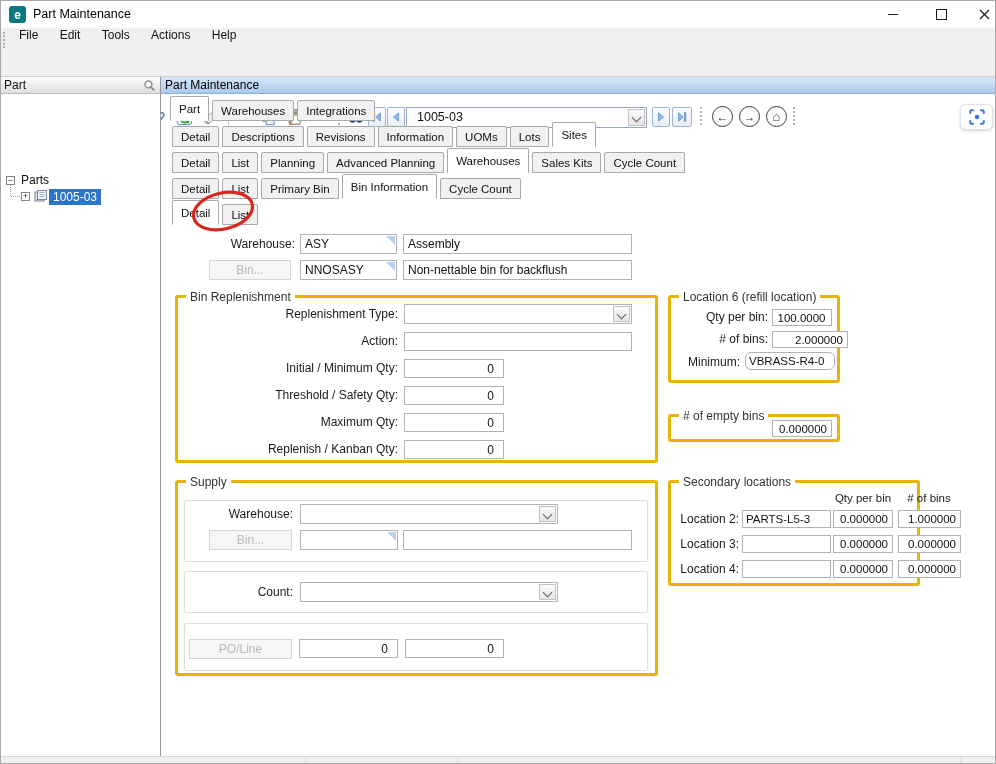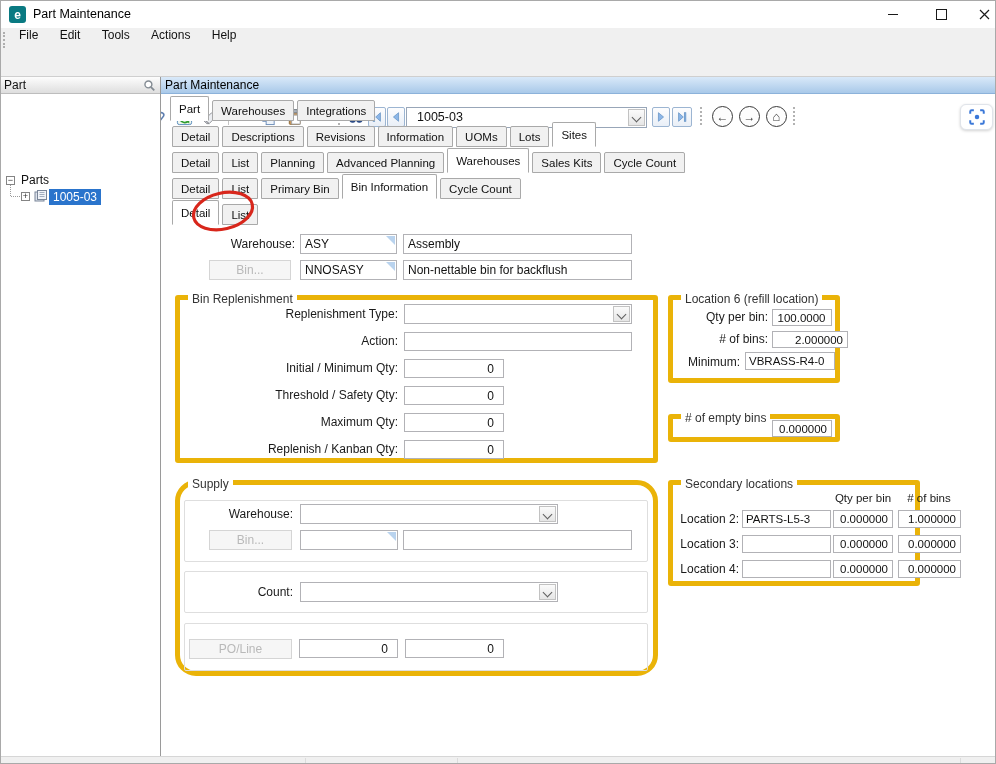--- a/index.html
+++ b/index.html
@@ -57,21 +57,21 @@
   .lbl{position:absolute;box-sizing:border-box;font-size:12px;color:#1a1a1a;text-align:right;}
   .fld{position:absolute;box-sizing:border-box;background:#fff;border:1px solid #b2b2b6;font-size:12px;
        padding:0 4px;display:flex;align-items:center;overflow:hidden;white-space:nowrap;}
   .fld.num{justify-content:flex-end;padding-right:9px;}
   .fld.sm{font-size:11.5px;padding:0 3px;}
   .fld.sm.num{padding-right:4px;}
   .fld.combo{padding-right:20px;}
   .corner{position:absolute;right:1px;top:1px;width:0;height:0;border-top:9px solid #b9d3ee;border-left:9px solid transparent;}
   .btn-dis{position:absolute;box-sizing:border-box;background:#f6f6f6;border:1px solid #d5d5d5;color:#b9b9b9;
            font-size:12px;display:flex;align-items:center;justify-content:center;}
-  .gbox{position:absolute;box-sizing:border-box;border:5px solid #eab308;border-radius:3px;}
+  .gbox{position:absolute;box-sizing:border-box;border:3px solid #eab308;border-radius:3px;}
   .legend{position:absolute;top:-8px;left:8px;background:#fff;padding:0 4px;font-size:12px;color:#333;white-space:nowrap;}
   .ipanel{position:absolute;box-sizing:border-box;border:1px solid #dedede;border-radius:2px;}
   .hdrsm{position:absolute;font-size:11.5px;color:#1a1a1a;text-align:center;}
   .statusbar{left:0;top:756px;width:996px;height:8px;background:#f0f0f0;border-top:1px solid #d6d6d6;}
   .ssep{top:758px;width:1px;height:5px;background:#dcdcdc;}
 </style>
 </head>
 <body>
 
 <div class="abs titlebar">
@@ -345,32 +345,32 @@
 </div>
 <div class="lbl" style="left:668px;top:309px;width:100px;line-height:17px;">Qty per bin:</div>
 <div class="fld sm num" style="left:772px;top:309px;width:60px;height:17px;justify-content:center;">
   <span>100.0000</span>
 </div>
 <div class="lbl" style="left:668px;top:331px;width:100px;line-height:17px;"># of bins:</div>
 <div class="fld sm num" style="left:772px;top:331px;width:76px;height:17px;">
   <span>2.000000</span>
 </div>
 <div class="lbl" style="left:660px;top:353px;width:80px;line-height:18px;">Minimum:</div>
-<div class="fld sm" style="left:745px;top:352px;width:90px;height:18px;">
+<div class="fld sm" style="left:745px;top:352px;width:90px;height:18px;border-radius:6px;">
   <span>VBRASS-R4-0</span>
 </div>
 
 <div class="gbox" style="left:668px;top:414px;width:172px;height:28px;">
   <span class="legend"># of empty bins</span>
 </div>
 <div class="fld sm num" style="left:772px;top:420px;width:60px;height:17px;">
   <span>0.000000</span>
 </div>
 
-<div class="gbox" style="left:175px;top:480px;width:483px;height:196px;border-radius:21px;">
+<div class="gbox" style="left:175px;top:480px;width:483px;height:196px;">
   <span class="legend">Supply</span>
 </div>
 <div class="ipanel" style="left:184px;top:500px;width:464px;height:62px;"></div>
 <div class="lbl" style="left:184px;top:504px;width:109px;line-height:20px;">Warehouse:</div>
 <div class="fld combo" style="left:300px;top:504px;width:258px;height:20px;">
   <span class="dd">
       <i class="chev"></i>
     </span>
 </div>
 <div class="btn-dis" style="left:209px;top:530px;width:83px;height:20px;">Bin...</div>

